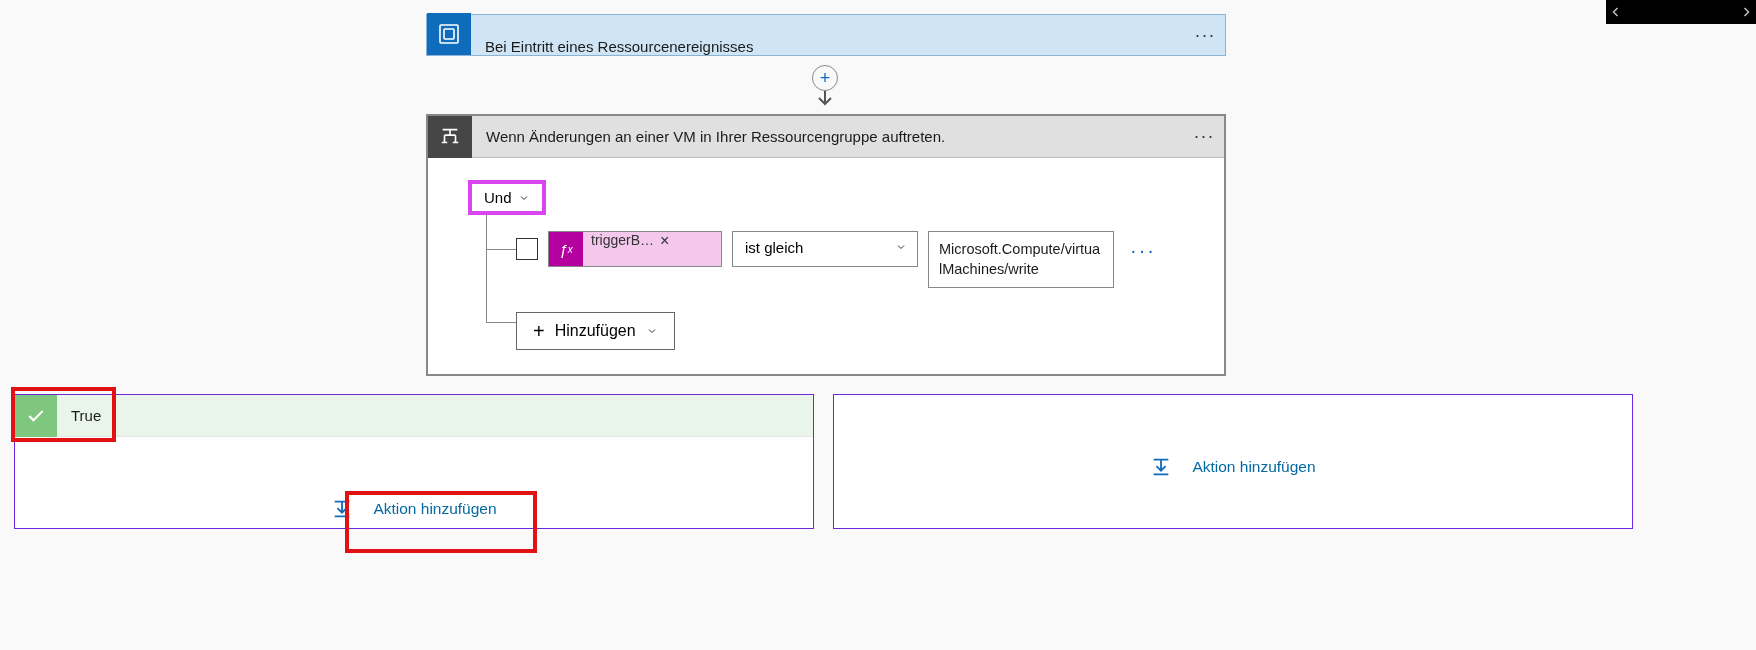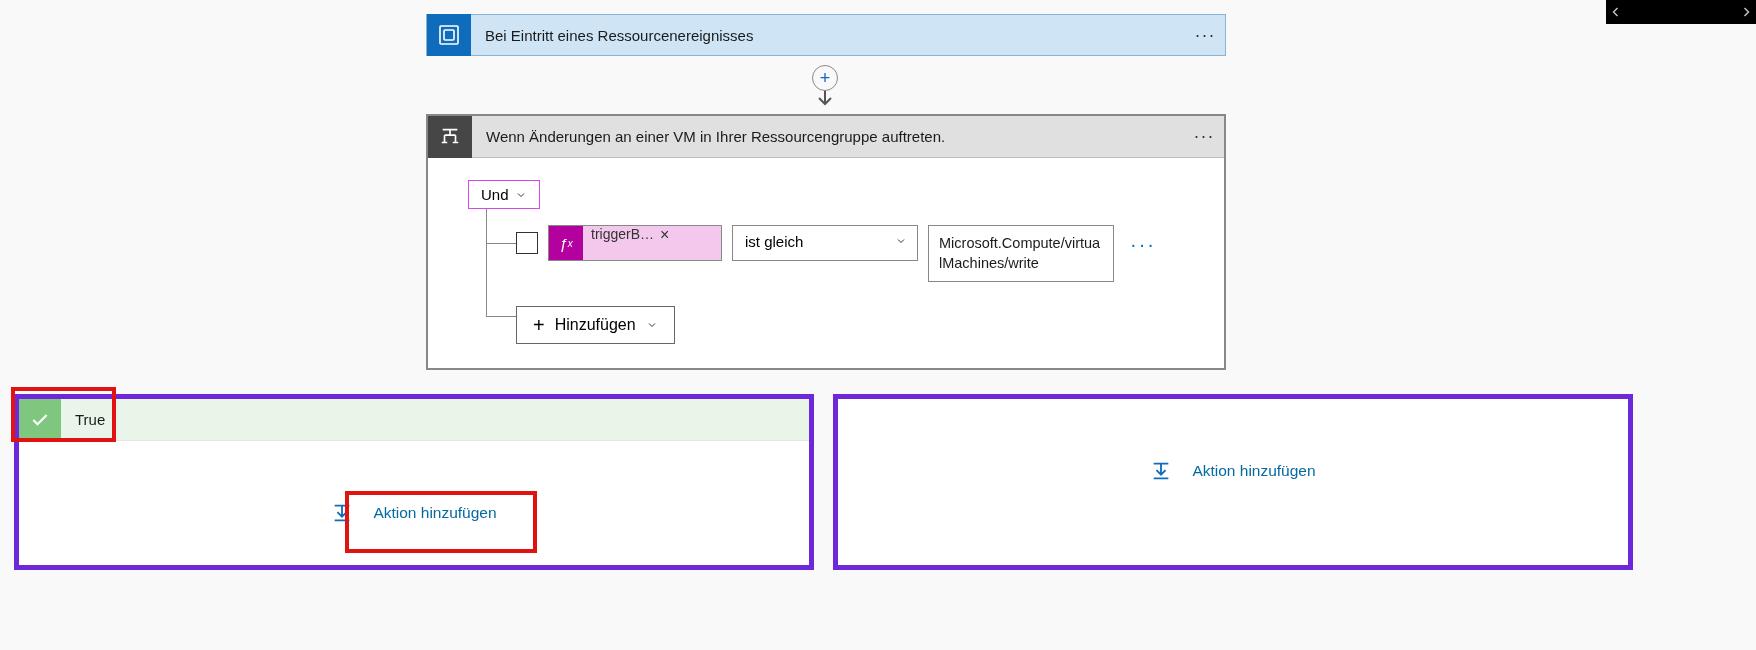--- a/index.html
+++ b/index.html
@@ -6,21 +6,21 @@
   body { margin: 0; background: #f9f9f9; width: 1756px; height: 650px; position: relative; }
   .canvas { position: relative; width: 100%; height: 100%; }
 
   
   .trigger-card {
     position: absolute;
     left: 426px; top: 14px;
     width: 800px; height: 42px;
     border: 1px solid #89b4d6;
     background: #cfe5f5;
-    display: flex; align-items: center;
+    display: flex; align-items: flex-end;
   }
   .trigger-icon {
     width: 44px; height: 42px;
     background: #0f6cbd;
     display: flex; align-items: center; justify-content: center;
     color: #fff;
     flex-shrink: 0;
   }
   .trigger-title { padding-left: 14px; font-size: 15px; color: #1b1b1b; flex: 1; }
   .ellipsis-btn { width: 40px; height: 100%; display: flex; align-items: center; justify-content: center; color: #333; cursor: pointer; font-size: 18px; letter-spacing: 1px; }
@@ -63,21 +63,21 @@
     background: #464646;
     display: flex; align-items: center; justify-content: center;
     flex-shrink: 0;
   }
   .condition-title { padding-left: 14px; font-size: 15px; color: #1b1b1b; flex: 1; }
 
   .condition-body { padding: 22px 40px 24px 40px; }
 
   .and-select {
     display: inline-flex; align-items: center; gap: 6px;
-    border: 1px solid #d946ef;
+    border: 4px solid #d946ef;
     padding: 5px 12px;
     font-size: 15px;
     cursor: pointer;
     background: #fff;
   }
   .chevron { width: 12px; height: 12px; display: inline-block; }
 
   .tree { position: relative; margin-top: 0; }
   .tree-line-v {
     position: absolute;
@@ -177,22 +177,22 @@
     cursor: pointer;
     background: #fff;
     margin-top: 8px;
   }
   .plus-sign { font-size: 20px; font-weight: 300; line-height: 1; }
 
   
   .branch {
     position: absolute;
     top: 394px;
-    height: 176px;
-    border: 5px solid #6d28d9;
+    height: 135px;
+    border: 1px solid #6d28d9;
     background: #fff;
   }
   .branch.true { left: 14px; width: 800px; }
   .branch.false { left: 833px; width: 800px; }
   .branch-header {
     height: 42px;
     display: flex; align-items: center;
     border-bottom: 1px solid #e5e5e5;
   }
   .branch.true .branch-header { background: #e9f5e9; }

